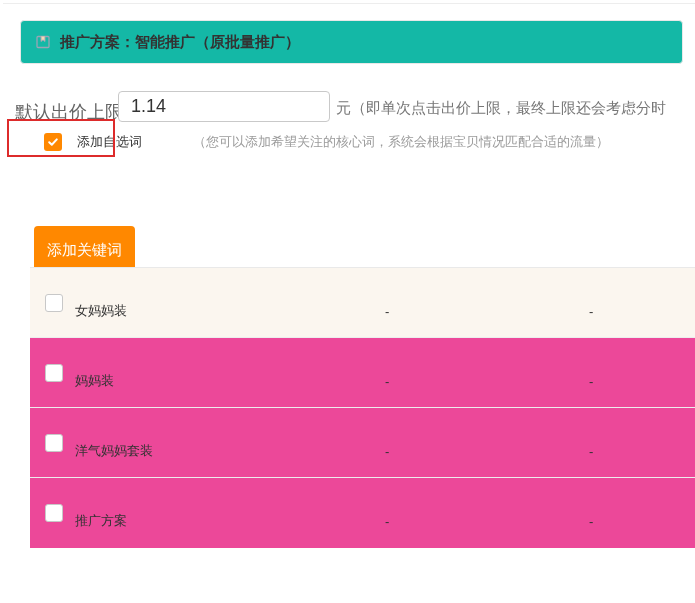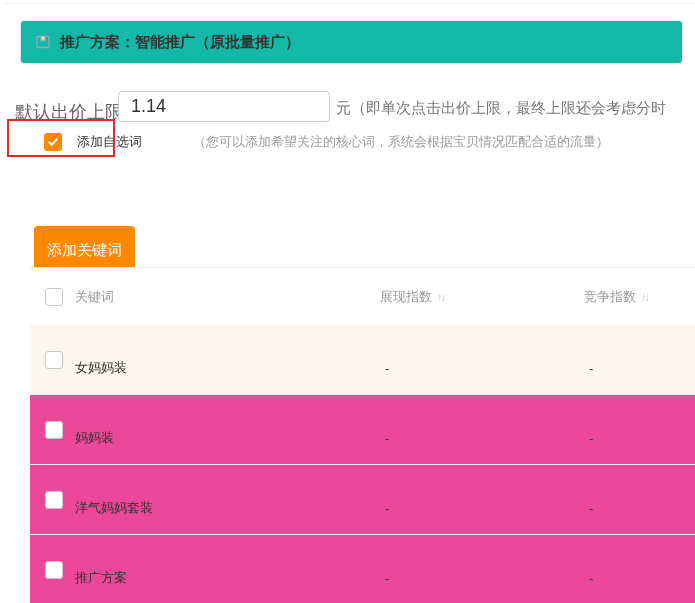--- a/index.html
+++ b/index.html
@@ -91,26 +91,20 @@
         <polyline points="2.2,6.2 4.8,8.8 9.8,3.4" fill="none" stroke="#fff" stroke-width="2" stroke-linecap="round" stroke-linejoin="round"></polyline>
       </svg>
     </span>
     <span class="custom-label">添加自选词</span>
     <span class="custom-hint">（您可以添加希望关注的核心词，系统会根据宝贝情况匹配合适的流量）</span>
   </div>
 
   <button class="add-btn">添加关键词</button>
 
   <div class="kw-table">
-    <div class="thead">
-      <span class="cb unchecked col-cb"></span>
-      <span class="col-kw hcol">关键词</span>
-      <span class="col-imp hcol"><span>展现指数</span><span class="sort">↑↓</span></span>
-      <span class="col-cmp hcol"><span>竞争指数</span><span class="sort">↑↓</span></span>
-    </div>
 
     <div class="trow hl">
       <span class="cb unchecked col-cb"></span>
       <span class="col-kw cell-text">女妈妈装</span>
       <span class="col-imp cell-text">-</span>
       <span class="col-cmp cell-text">-</span>
     </div>
 
     <div class="trow">
       <span class="cb unchecked col-cb"></span>

